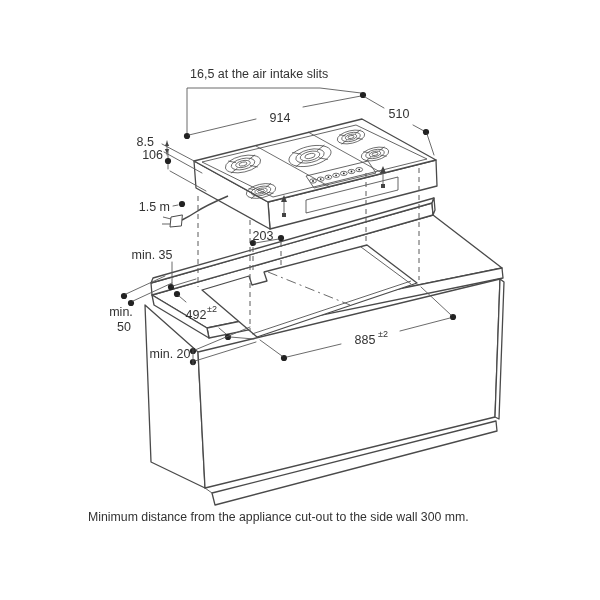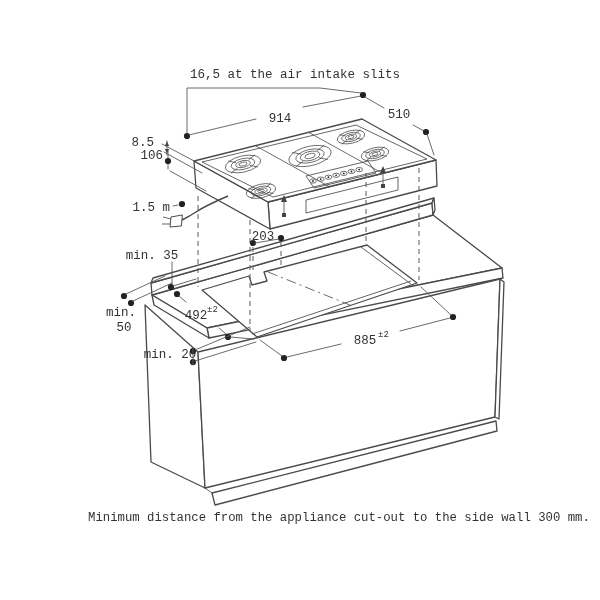--- a/index.html
+++ b/index.html
@@ -1,17 +1,17 @@
 <!DOCTYPE html>
 <html><head>
 <meta charset="utf-8">
 <style>
   html,body{margin:0;padding:0;background:#fff;}
   #page{position:relative;width:600px;height:600px;background:#fff;overflow:hidden;
-        font-family:Liberation Mono, monospace;}
+        font-family:Liberation Sans, sans-serif;}
   svg{display:block;}
   .obj{fill:#ffffff;stroke:#4a4a4a;stroke-width:1.3;stroke-linejoin:round;stroke-linecap:round;}
   .objthin{fill:none;stroke:#4a4a4a;stroke-width:0.85;stroke-linejoin:round;}
   .dim{stroke:#5a5a5a;stroke-width:0.9;fill:none;stroke-linecap:round;}
   .dash{stroke:#5a5a5a;stroke-width:1;fill:none;stroke-dasharray:5 4;}
   .dashdot{stroke:#5a5a5a;stroke-width:0.9;fill:none;stroke-dasharray:10 4 2 4;}
   .dot{fill:#222222;stroke:none;}
   .arr{fill:#444444;stroke:none;}
   .dimtext{font-size:12.5px;fill:#333333;}
   .suptext{font-size:9px;fill:#333333;}

